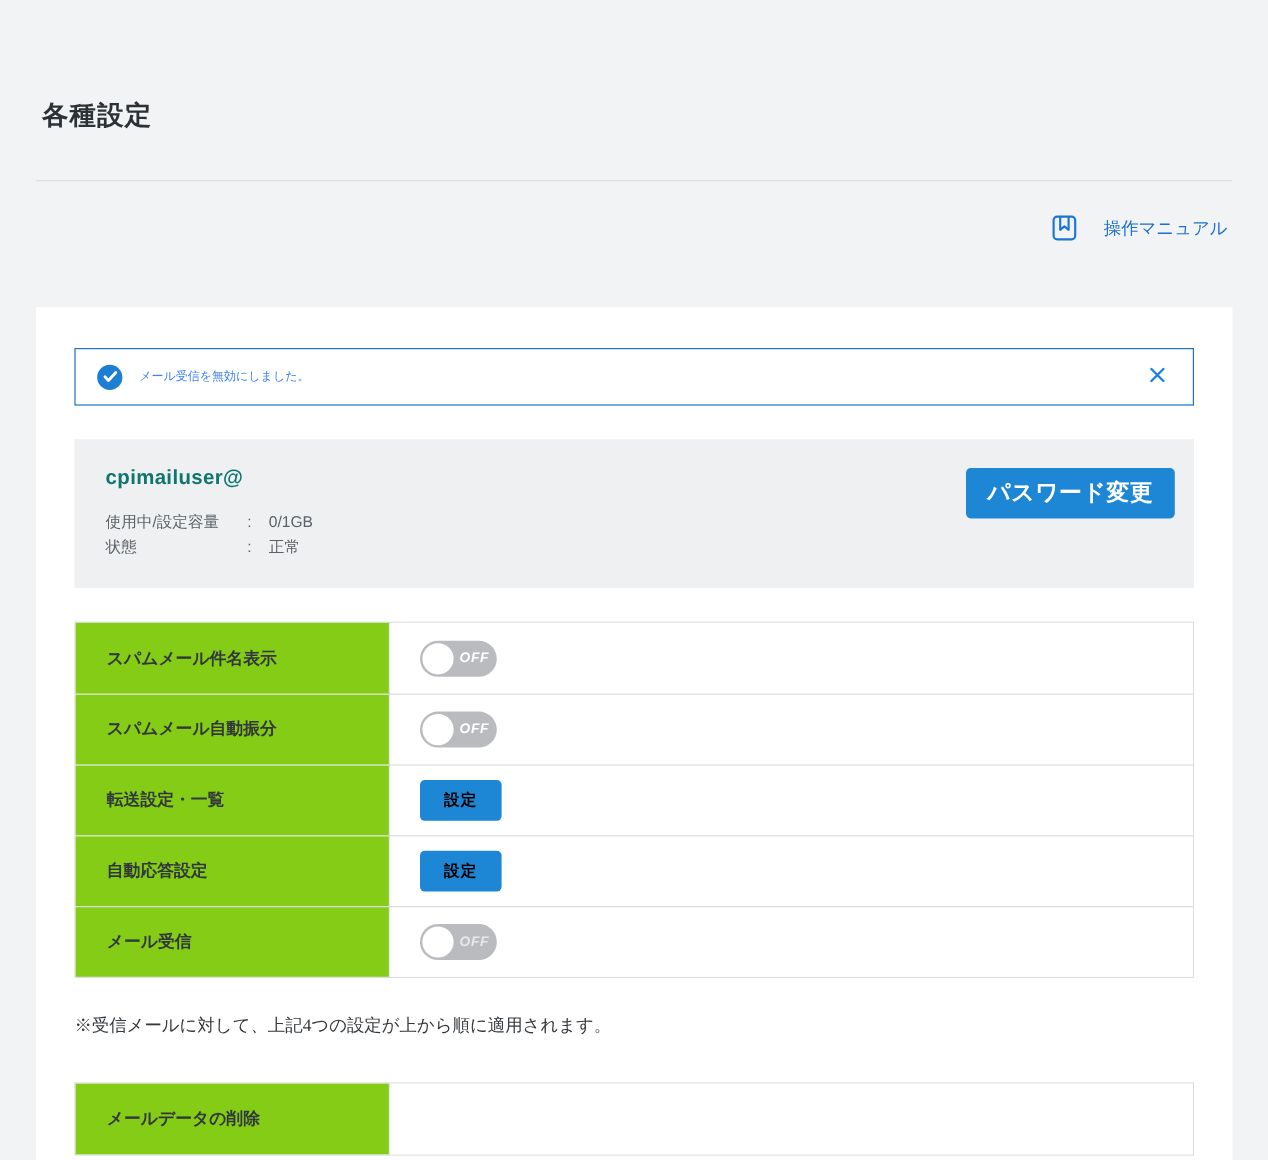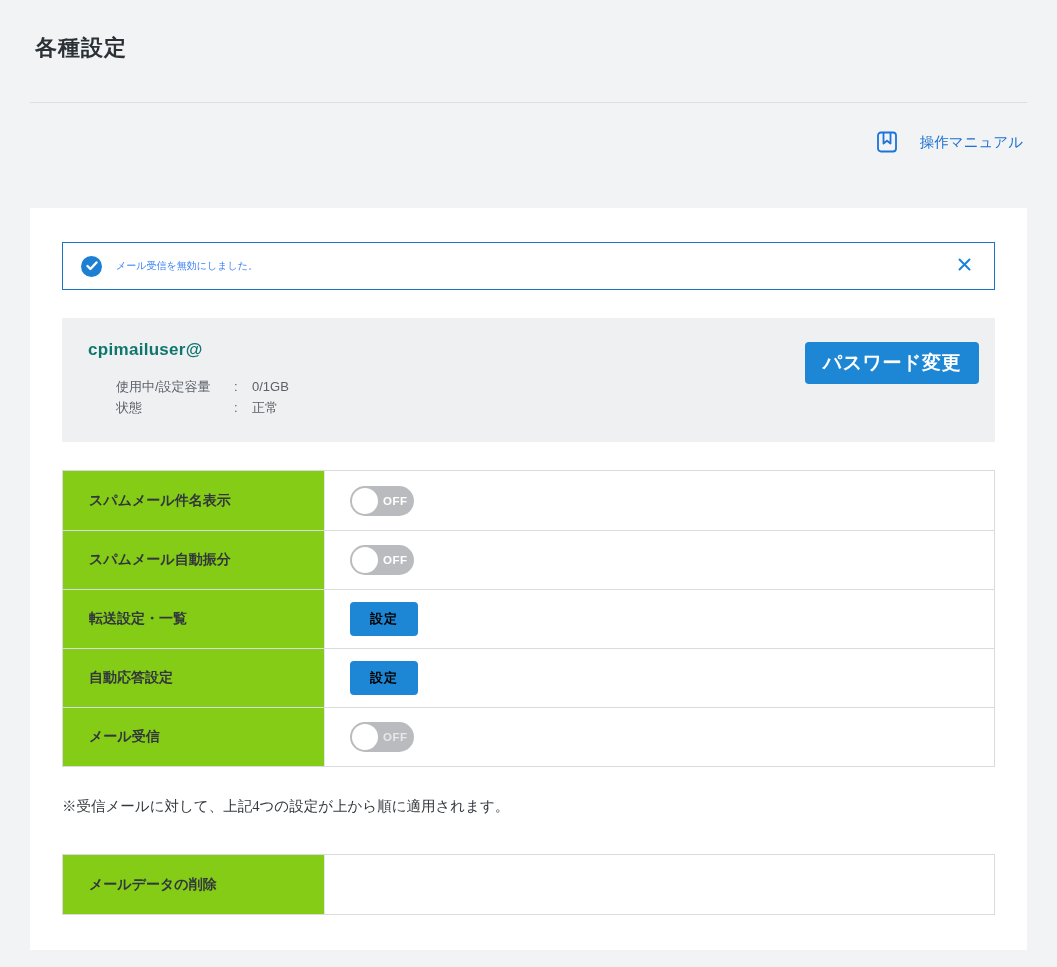--- a/index.html
+++ b/index.html
@@ -5,21 +5,21 @@
   * { box-sizing: border-box; margin: 0; padding: 0; }
   html, body { width: 1057px; height: 967px; }
   body {
     background: #f1f3f5;
     font-family: "Liberation Sans", "DejaVu Sans", sans-serif;
     color: #2c3136;
     position: relative;
   }
 
   
-  .page-header { padding: 33px 30px 0 35px; }
+  .page-header { padding: 33px 30px 0 35px; margin-top: 48px; }
   .page-title { font-size: 22px; font-weight: bold; color: #2c3136; letter-spacing: 1px; }
   .header-divider {
     margin: 39px 30px 0 30px;
     border: none;
     border-top: 1px solid #dcdfe2;
     height: 0;
   }
   .manual-row {
     height: 105px;
     display: flex;
@@ -83,21 +83,21 @@
   .account-panel {
     margin-top: 28px;
     background: #eef0f2;
     padding: 22px 20px 24px 26px;
     position: relative;
     min-height: 122px;
   }
   .account-name { font-size: 17px; font-weight: bold; color: #0f766e; letter-spacing: .3px; }
   .account-fields { margin-top: 16px; font-size: 13px; color: #5c6168; }
   .account-field { display: flex; line-height: 21px; }
-  .field-label { width: 118px; margin-left: 28px; }
+  .field-label { width: 118px; }
   .field-sep { width: 18px; }
   .field-value { }
   .password-btn {
     position: absolute;
     top: 24px; right: 16px;
     background: #1e87d5;
     color: #ffffff;
     border: none;
     border-radius: 4px;
     font-size: 19px;
@@ -136,20 +136,21 @@
   .toggle {
     width: 64px; height: 30px;
     border-radius: 15px;
     background: #b9bbbe;
     position: relative;
     display: inline-flex;
     align-items: center;
     cursor: pointer;
     border: none;
     padding: 0;
+    font-style: italic;
   }
   .toggle .knob {
     width: 26px; height: 26px;
     border-radius: 50%;
     background: #ffffff;
     position: absolute;
     left: 2px; top: 2px;
   }
   .toggle .state-label {
     position: absolute;

